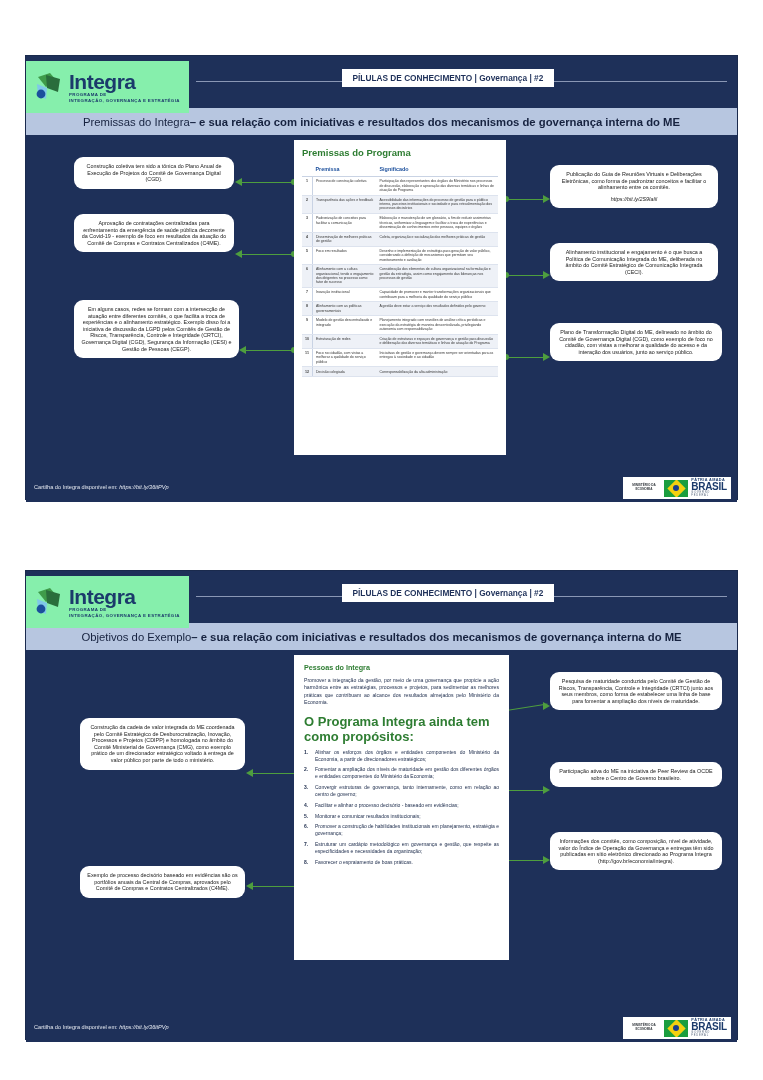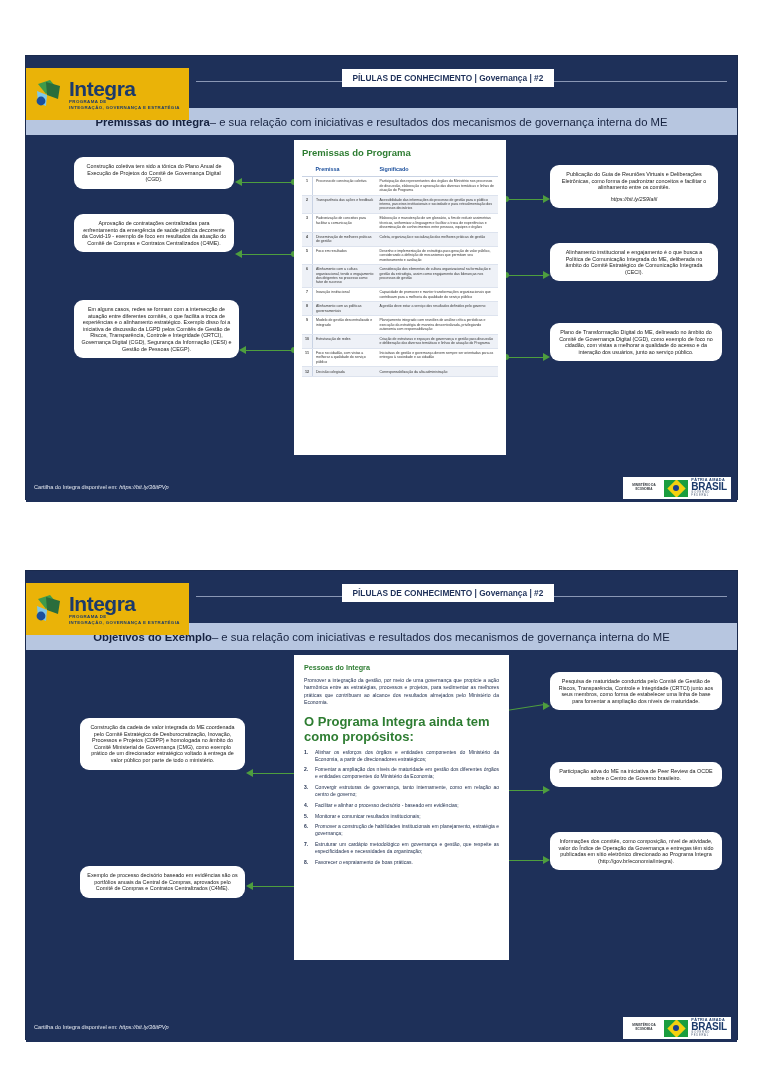--- a/index.html
+++ b/index.html
@@ -25,23 +25,23 @@
   #slide2 { top: 570px; height: 470px; }
 
   
   .slide-header {
     position: relative;
     height: 52px;
     background: #1e3059;
   }
   .logo-plate {
     position: absolute;
-    left: 0; top: 12px;
+    left: 0; top: 5px;
     width: 163px; height: 52px;
-    background: #eab308;
+    background: #86efac;
     display: flex;
     align-items: center;
     padding-left: 8px;
   }
   .logo-mark { width: 30px; height: 32px; position: relative; flex: 0 0 auto; margin-right: 5px;}
   .logo-text { line-height: 1; }
   .logo-word {
     font-size: 21px; font-weight: bold; color: #1b3a6b;
     letter-spacing: -0.5px; display: block;
   }
@@ -73,22 +73,22 @@
   .title-band {
     background: #b7c6e0;
     height: 27px;
     display: flex;
     align-items: center;
     justify-content: center;
     color: #16223f;
     font-size: 11.3px;
     white-space: nowrap;
   }
-  .title-band b { font-weight: bold; }
-  .title-band .thin { font-weight: normal; }
+  .title-band b { font-weight: normal; }
+  .title-band .thin { font-weight: bold; }
 
   
   .slide-body { position: relative; margin-left: 16px; }
   #slide1 .slide-body { height: 340px; }
   #slide2 .slide-body { height: 365px; }
 
   .callout {
     position: absolute;
     background: #ffffff;
     border-radius: 9px;

